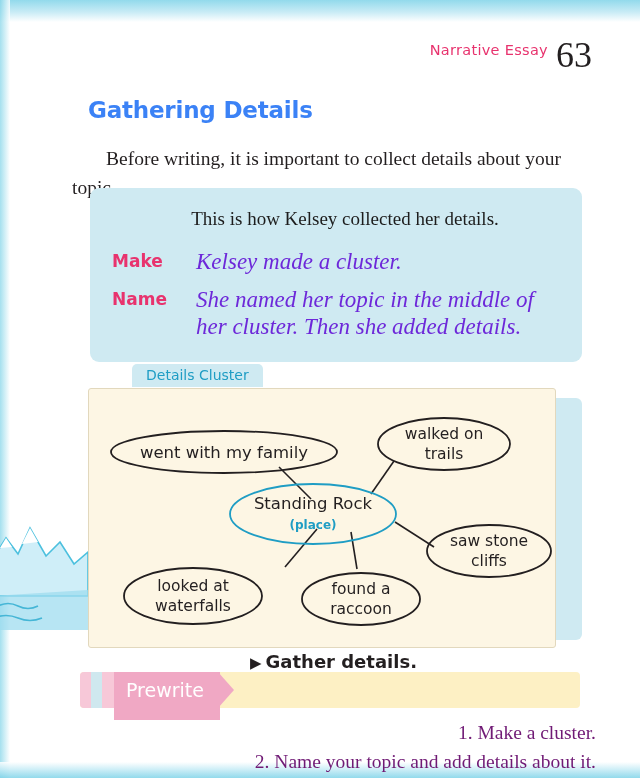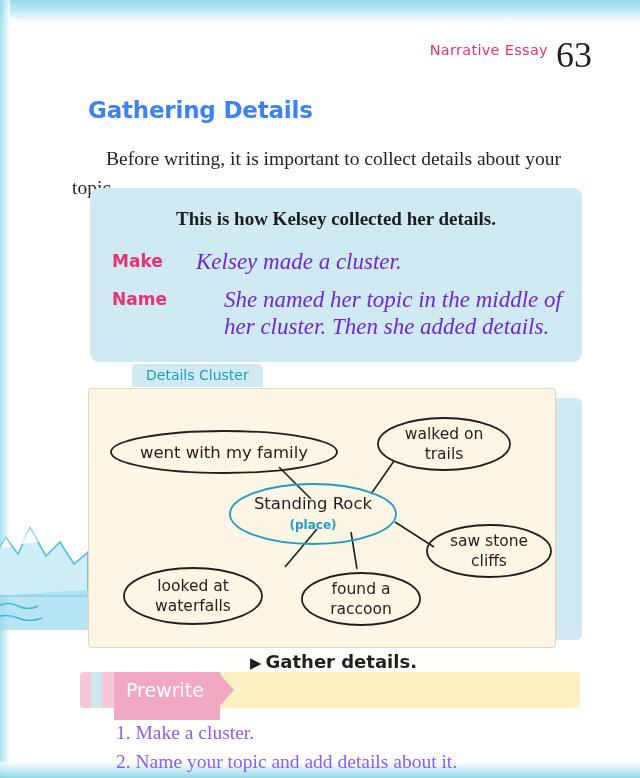--- a/index.html
+++ b/index.html
@@ -107,36 +107,36 @@
     position: absolute;
     left: 90px;
     top: 188px;
     width: 492px;
     height: 174px;
     background: #cfeaf2;
     border-radius: 9px;
   }
   .blue-box-title {
     position: absolute;
-    left: 0; top: 20px;
+    left: 9px; top: 20px;
     width: 492px;
     text-align: center;
     font-family: "Liberation Serif", serif;
-    font-weight: bold;
+    font-weight: normal;
     font-size: 19px;
     color: #1d1d1d;
   }
   .kv-row {
     position: absolute;
     left: 22px;
     width: 452px;
     display: flex;
   }
   .kv-row.row1 { top: 60px; align-items: center; }
-  .kv-row.row2 { top: 98px; gap: 28px; }
+  .kv-row.row2 { top: 98px; }
   .kv-key {
     width: 84px;
     flex: 0 0 84px;
     font-family: "DejaVu Sans", sans-serif;
     font-weight: bold;
     font-size: 17px;
     color: #e8336e;
     line-height: 27px;
   }
   .kv-val {
@@ -252,21 +252,22 @@
 
   
   .steps {
     position: absolute;
     left: 116px;
     top: 718px;
     width: 480px;
     font-family: "Liberation Serif", serif;
     font-size: 19.5px;
     line-height: 29px;
-    color: #8b5cf6;
+    color: #701a75;
+    text-align: right;
   }
   .step { white-space: nowrap; }
 </style>
 </head>
 <body>
 
 <div class="page-frame">
   <div class="edge-top"></div>
   <div class="edge-left"></div>
   <div class="edge-bottom"></div>

